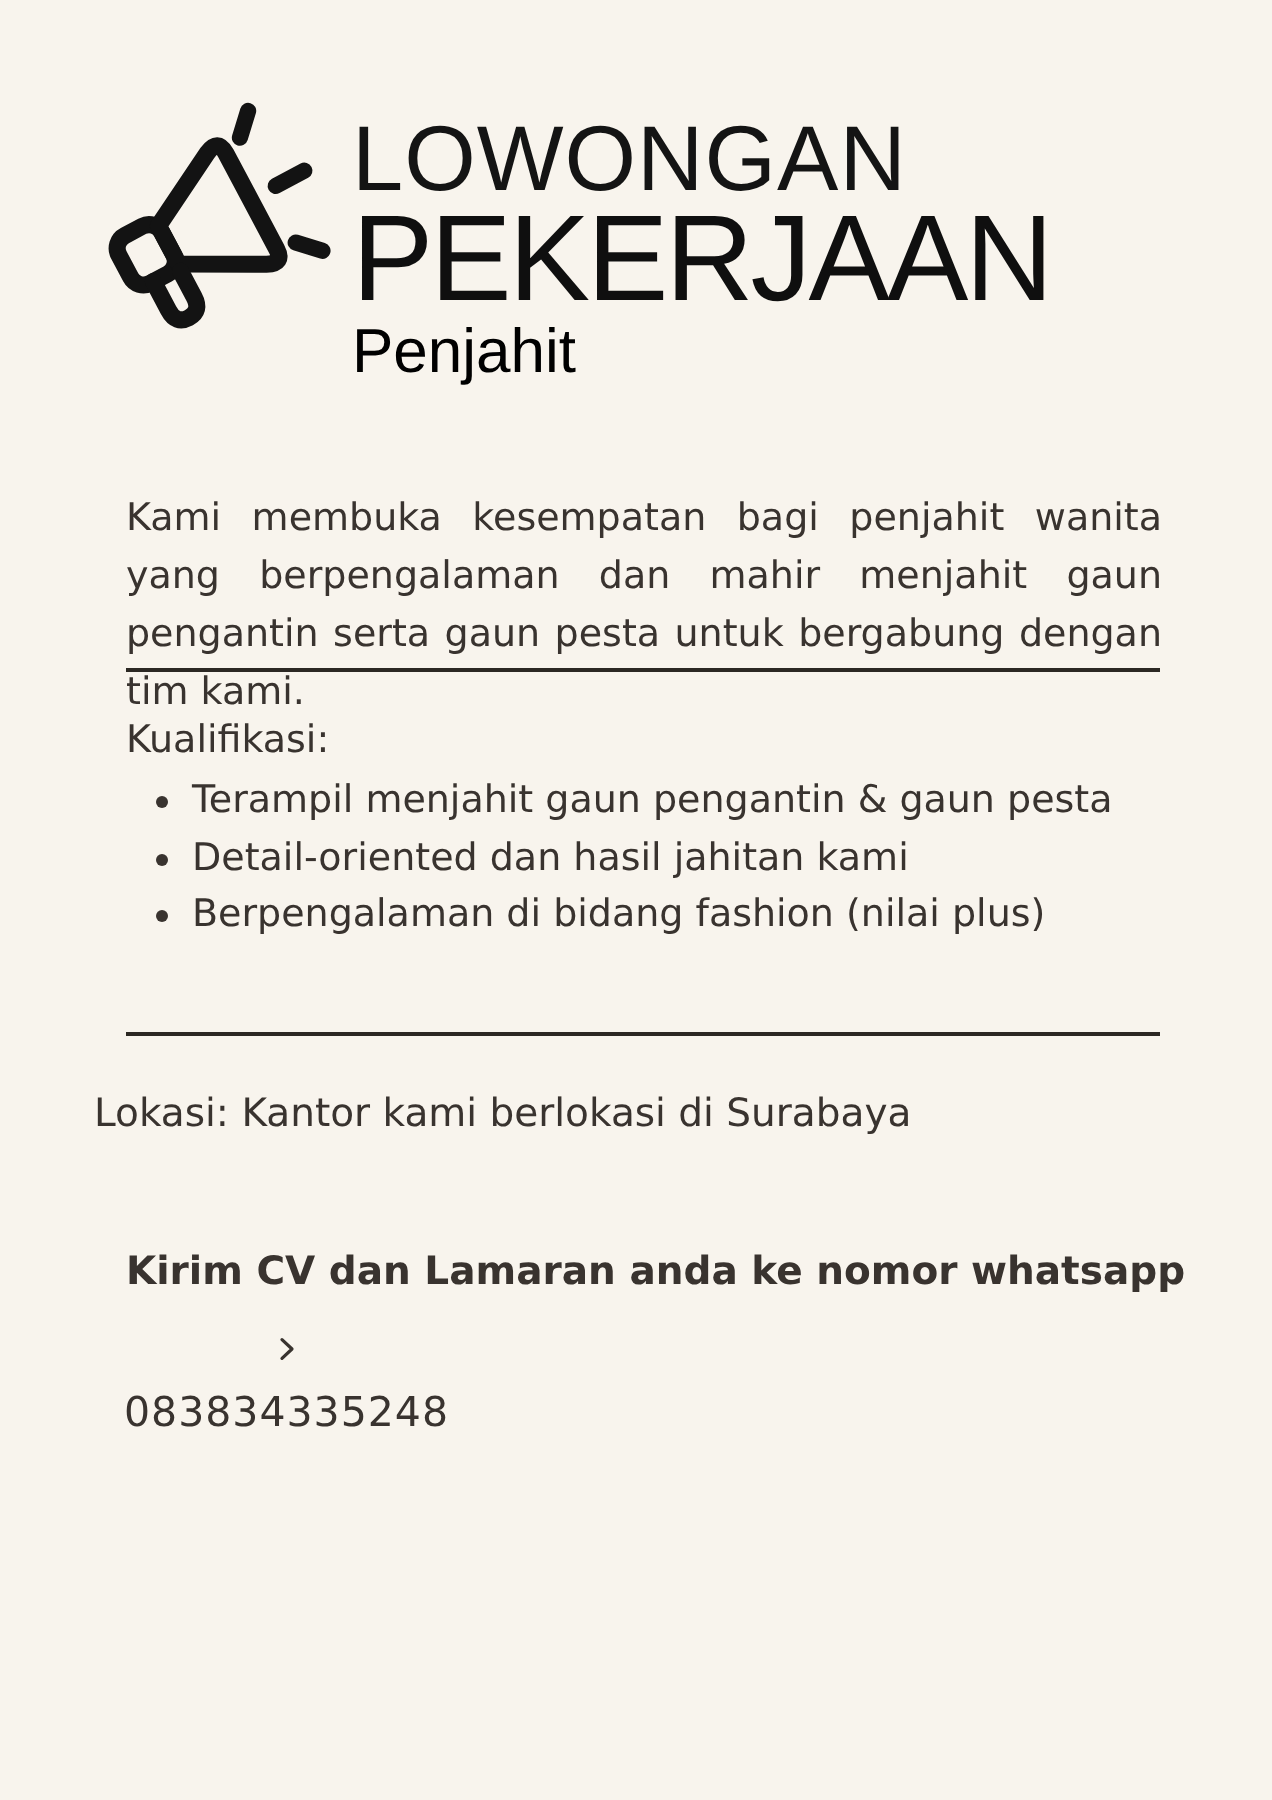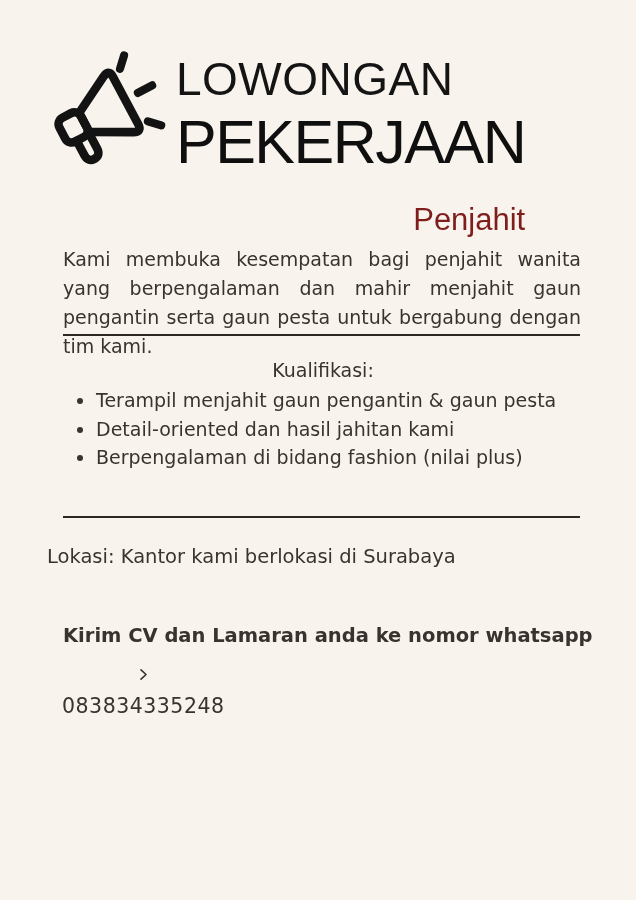--- a/index.html
+++ b/index.html
@@ -26,21 +26,20 @@
     width: 130px;
     height: 126px;
     flex: none;
     margin-top: 10px;
   }
   .titles {
     display: inline-flex;
     flex-direction: column;
     padding-top: 10px;
     margin-left: 2px;
-    gap: 13px;
   }
   .title-line1 {
     font-family: "Liberation Sans", sans-serif;
     font-size: 46px;
     font-weight: 400;
     color: #141414;
     line-height: 50px;
     white-space: nowrap;
     letter-spacing: 0.5px;
   }
@@ -50,24 +49,24 @@
     font-weight: 400;
     color: #0f0f0f;
     line-height: 50px;
     white-space: nowrap;
     letter-spacing: -1.5px;
   }
   .subtitle {
     font-family: "Liberation Sans", sans-serif;
     font-size: 31px;
     font-weight: 400;
-    color: #7f1d1d;
+    color: #000000;
     line-height: 38px;
-    text-align: right;
-    margin-top: 21px;
+    text-align: left;
+    margin-top: 3px;
   }
 
   
   .intro {
     position: absolute;
     left: 63px;
     top: 226px;
     width: 518px;
     font-size: 19px;
     line-height: 29px;
@@ -85,21 +84,21 @@
   .divider-2 { top: 516px; }
 
   .qualifications {
     position: absolute;
     left: 63px;
     top: 356px;
     width: 520px;
     font-size: 19px;
     color: #39332f;
   }
-  .qual-heading { line-height: 29px; text-align: center; }
+  .qual-heading { line-height: 29px; }
   .qual-list {
     margin: 1px 0 11px 0;
     padding-left: 33px;
     list-style: disc;
   }
   .qual-list li {
     line-height: 28.5px;
     padding-left: 0px;
   }
 

